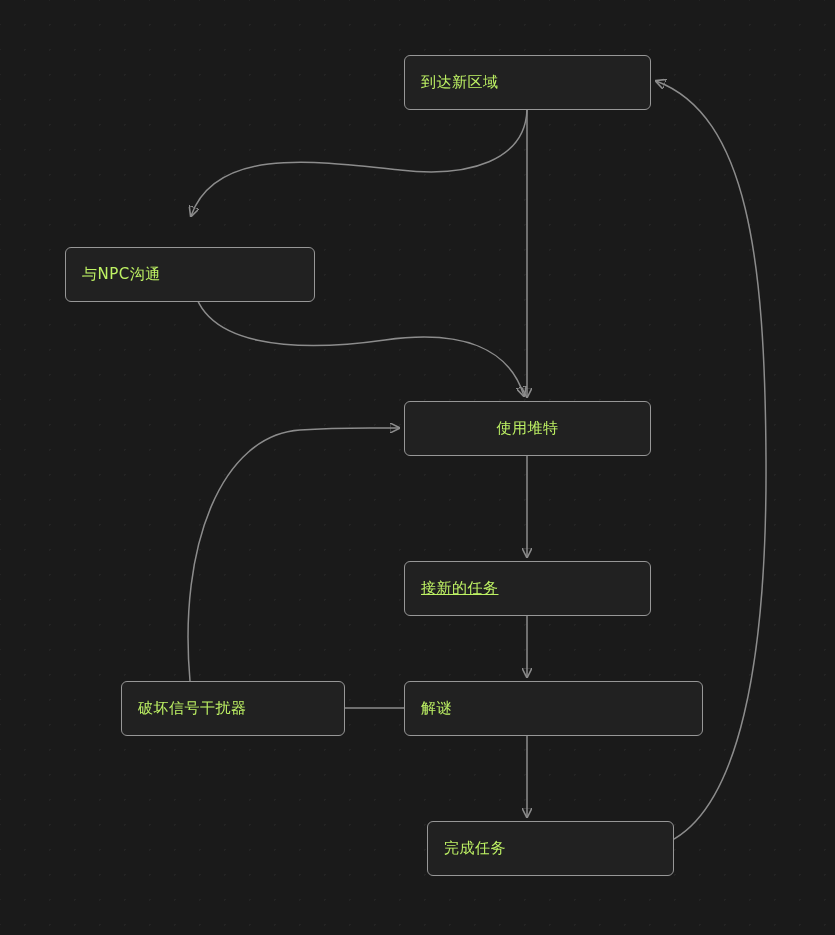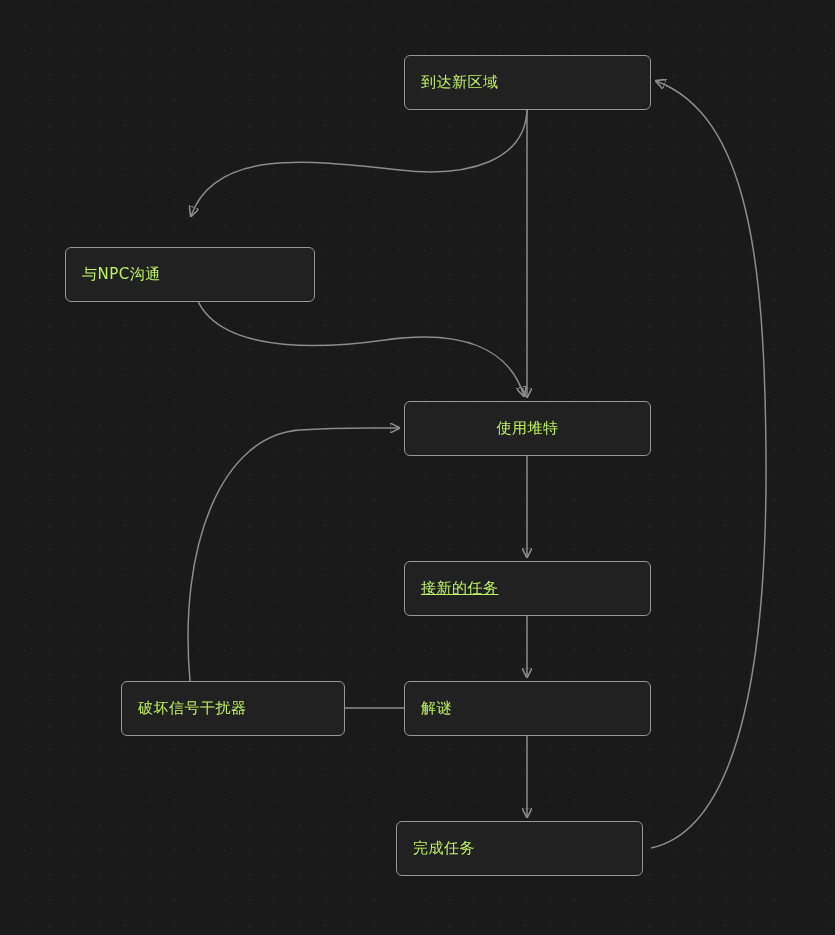--- a/index.html
+++ b/index.html
@@ -50,22 +50,22 @@
   }
   .node span {
     white-space: nowrap;
   }
   
   #n-arrive   { left: 404px; top: 55px;  width: 247px; }
   #n-npc      { left: 65px;  top: 221px; width: 250px; margin-top: 26px; }
   #n-tweet    { left: 404px; top: 401px; width: 247px; justify-content: center; }
   #n-task     { left: 404px; top: 561px; width: 247px; text-decoration: underline; }
   #n-jammer   { left: 81px;  top: 681px; width: 224px; margin-left: 40px; }
-  #n-puzzle   { left: 404px; top: 681px; width: 247px; }
-  #n-complete { left: 396px; top: 821px; width: 247px; }
+  #n-puzzle   { left: 404px; top: 681px; width: 299px; }
+  #n-complete { left: 427px; top: 821px; width: 247px; }
 </style>
 </head>
 <body>
 
 <div class="canvas">
 
   <svg class="edges" viewBox="0 0 835 935">
     <defs>
       <marker id="arrowhead" viewBox="0 0 10 10" refX="9" refY="5" markerWidth="7" markerHeight="7" orient="auto">
         <path d="M 0 0 L 10 5 L 0 10 Z" fill="#8c8c8c" stroke="none"></path>

